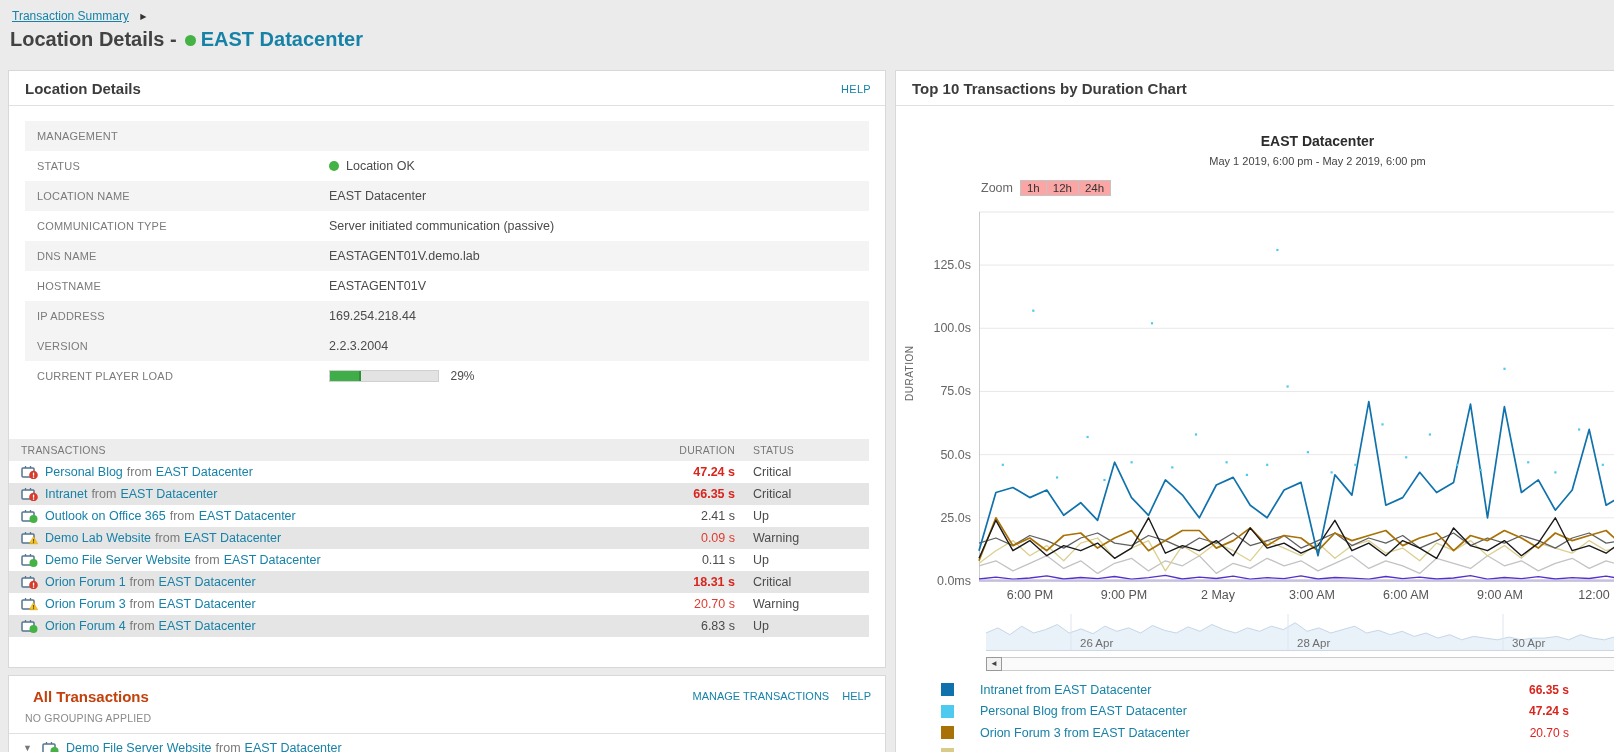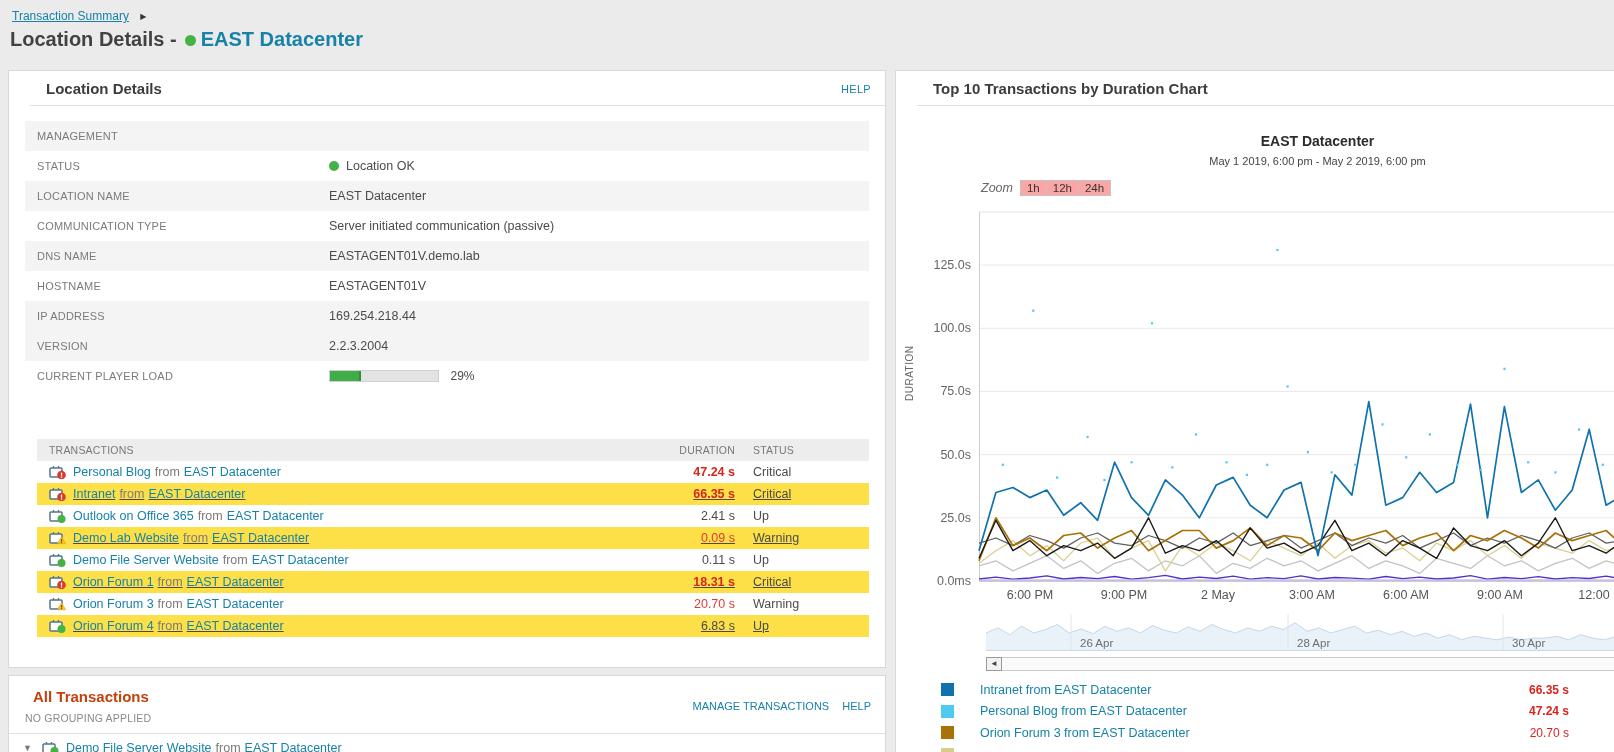--- a/index.html
+++ b/index.html
@@ -9,68 +9,68 @@
 
   
   .breadcrumb { position:absolute; left:12px; top:9px; font-size:12px; }
   .breadcrumb a { color:#1782a8; text-decoration:underline; cursor:pointer; }
   .bc-arrow { color:#333; font-size:8px; margin-left:8px; vertical-align:1px; }
   .page-title { position:absolute; left:10px; top:28px; font-size:20px; font-weight:bold; color:#424242; }
   .title-dot { display:inline-block; width:11px; height:11px; border-radius:50%; background:#44b244; margin:0 5px 0 8px; }
   .loc-name { color:#1782a8; }
 
   
-  .panel { position:absolute; background:#fff; border:1px solid #d8d8d8;padding-left:21px; }
+  .panel { position:absolute; background:#fff; border:1px solid #d8d8d8; }
   .panel-hdr { height:35px; border-bottom:1px solid #e0e0e0; position:relative; }
   .panel-hdr .ttl { position:absolute; left:16px; top:9px; font-size:15px; font-weight:bold; color:#3c3c3c; }
   .hdr-links { position:absolute; right:14px; top:12px; font-size:11px; }
   .hdr-links a { color:#1782a8; text-decoration:none; margin-left:10px; letter-spacing:.3px; cursor:pointer; }
 
   #panel-location { left:8px; top:70px; width:878px; height:598px; }
   .fields { position:absolute; left:16px; right:16px; top:50px; }
   .f-row { height:30px; display:flex; align-items:center; padding:0 12px; }
   .f-row.stripe { background:#f4f4f4; }
   .f-label { width:292px; font-size:11px; color:#7b7b7b; letter-spacing:.2px; flex-shrink:0; }
   .f-value { font-size:12.5px; color:#4b4b4b; }
   .status-dot { display:inline-block; width:10px; height:10px; border-radius:50%; background:#44b244; margin-right:7px; vertical-align:-1px; }
   .loadbar { display:inline-block; width:110px; height:12px; background:#e3e3e3; border:1px solid #d0d0d0; vertical-align:middle; position:relative; }
   .loadbar .fill { position:absolute; left:0; top:0; bottom:0; background:#3fae49; border-right:2px solid #2e8f3a; }
   .load-pct { font-size:12px; margin-left:8px; vertical-align:middle; }
 
-  .tx-table { position:absolute; left:28px; right:16px; top:368px; }
+  .tx-table { position:absolute; left:0; right:16px; top:368px; }
   .t-hdr { height:22px; background:#ededed; display:flex; align-items:center; padding:0 12px; font-size:10.5px; color:#787878; letter-spacing:.2px; }
   .t-row { height:22px; display:flex; align-items:center; padding:0 12px; font-size:12.5px; }
-  .t-row.stripe { background:#fde047;text-decoration:underline; }
+  .t-row.stripe { background:#e5e5e5; }
   .c-name { flex:1; display:flex; align-items:center; white-space:nowrap; overflow:hidden; }
   .c-dur { width:92px; text-align:right; flex-shrink:0; }
   .c-st  { width:122px; padding-left:18px; flex-shrink:0; }
   .t-row a { color:#1782a8; text-decoration:none; cursor:pointer; }
   .from { color:#7a7a7a; margin:0 4px; }
   .sev-critical .c-dur { color:#d9251d; font-weight:bold; }
   .sev-warning  .c-dur { color:#e03b30; }
   .tvicon { margin-right:7px; flex-shrink:0; overflow:visible; }
   .tvicon .badge { display:none; }
   .sev-up .badge-up, .sev-critical .badge-critical, .sev-warning .badge-warning { display:inline; }
 
   #panel-all { left:8px; top:675px; width:878px; height:120px; }
   .at-ttl { position:absolute; left:24px; top:12px; font-size:15px; font-weight:bold; color:#c2410c; }
   .at-sub { position:absolute; left:16px; top:36px; font-size:10.5px; color:#8a8a8a; letter-spacing:.2px; }
-  .at-links { position:absolute; right:14px; top:14px; font-size:11px;margin-top:10px; }
+  .at-links { position:absolute; right:14px; top:14px; font-size:11px; }
   .at-links a { color:#1782a8; text-decoration:none; margin-left:10px; cursor:pointer; }
   .at-div { position:absolute; left:0; right:0; top:57px; border-top:1px solid #e0e0e0; }
   .at-row { position:absolute; left:14px; top:65px; display:flex; align-items:center; font-size:12.5px; }
   .expander { color:#777; font-size:9px; margin-right:10px; cursor:pointer; }
   .at-row a { color:#1782a8; text-decoration:none; cursor:pointer; }
 
   
   #panel-chart { left:895px; top:70px; width:745px; height:725px; }
   .ch-title { position:absolute; left:100px; right:0; top:62px; text-align:center; font-size:14px; font-weight:bold; color:#2c2c2c; }
   .ch-sub { position:absolute; left:100px; right:0; top:84px; text-align:center; font-size:11px; color:#444; }
   .zoom-ctrl { position:absolute; left:85px; top:109px; display:flex; align-items:center; }
-  .zoom-lbl { font-size:12.5px; color:#666; margin-right:8px;font-style:italic; }
+  .zoom-lbl { font-size:12.5px; color:#666; margin-right:8px; }
   .zbtn { border:1px solid #c3c3c3; background:#fca5a5; font-size:11.5px; color:#333; padding:1px 6px; margin-left:-1px; cursor:pointer; font-family:"Liberation Sans",sans-serif; }
   #main-chart { position:absolute; left:0; top:130px; }
   .y-axis-label { position:absolute; left:8px; top:330px; font-size:10px; color:#666; letter-spacing:.5px; transform:rotate(-90deg); transform-origin:left top; }
   #nav-chart { position:absolute; left:90px; top:537px; }
   .scrollbar { position:absolute; left:90px; top:586px; width:660px; height:14px; display:flex; }
   .sb-btn { width:16px; height:14px; border:1px solid #999; background:#f2f2f2; font-size:8px; color:#444; text-align:center; line-height:12px; cursor:pointer; }
   .sb-track { flex:1; border:1px solid #ccc; border-left:none; background:#fafafa; cursor:pointer; }
   .legend { position:absolute; left:45px; top:608px; width:628px; }
   .lg-row { display:flex; align-items:center; height:21.5px; }
   .lg-sw { width:13px; height:13px; flex-shrink:0; }

